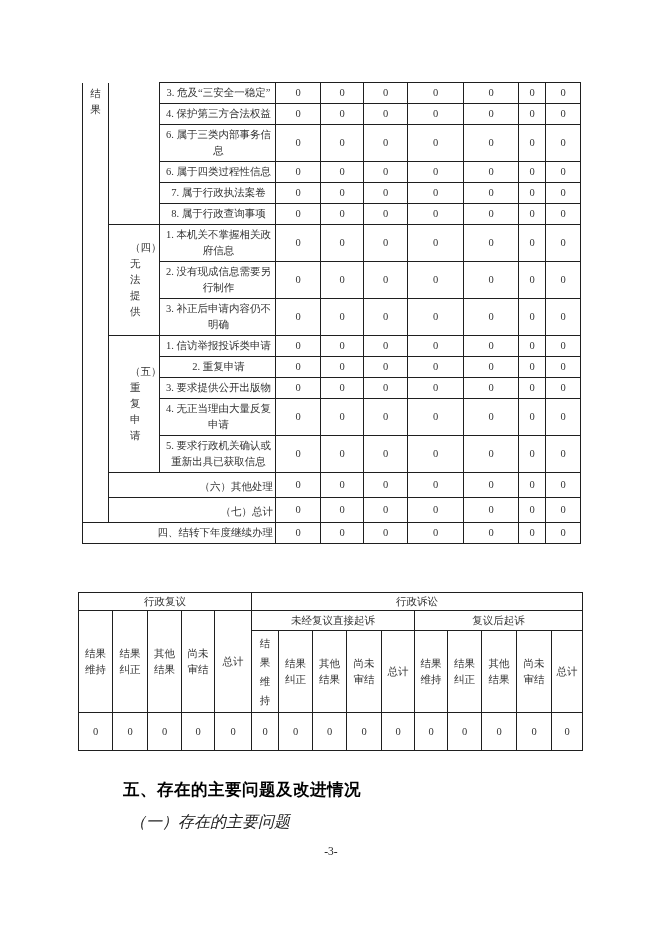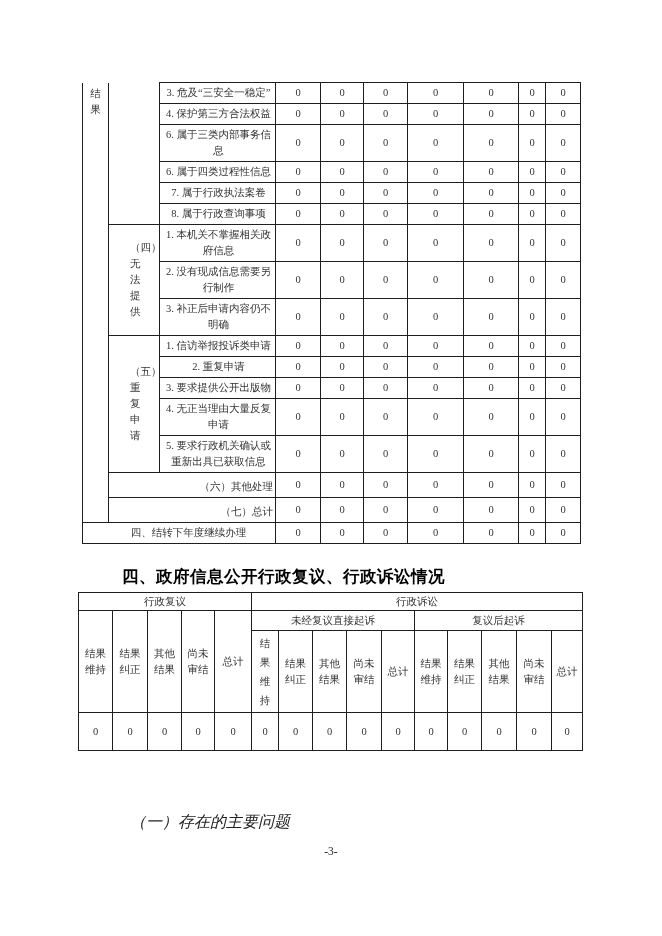--- a/index.html
+++ b/index.html
@@ -16,21 +16,21 @@
   
   .t1 { position:absolute; left:82px; top:82px; width:498px; }
   .t1 tr { height:21px; }
   .t1 td { font-size:10.5px; line-height:16px; color:#333; }
   .t1 .notop { border-top:none; }
   .vcol { vertical-align:top; text-align:center; padding:3px 7px 0 7px;
           word-break:break-all; line-height:25px; }
   .gcol { text-align:right; padding:2px 21px; line-height:17px; word-break:break-all; }
   .item { text-align:center; padding:2px 2px 2px 4px; word-break:break-all; }
   .sum  { text-align:right; padding:6px 2px 2px 8px; }
-  .carry{ text-align:center; padding:2px 2px 2px 21px; }
+  .carry{ text-align:right; padding:2px 2px 2px 21px; }
   .val  { text-align:center; font-size:10px; color:#666; }
 
   
   .h4, .h5 {
     position:absolute; font-family:"Liberation Sans","DejaVu Sans",sans-serif;
     font-weight:bold; font-size:16.5px; color:#000; letter-spacing:0.5px; white-space:nowrap;
   }
   .h4 { left:122px; top:566px; }
   .h5 { left:123px; top:779px; }
   .sub { position:absolute; left:130px; top:812px; font-style:italic;
@@ -238,21 +238,20 @@
           <td class="val">0</td>
           <td class="val">0</td>
           <td class="val">0</td>
           <td class="val">0</td>
           <td class="val">0</td>
           <td class="val">0</td>
         </tr>
       </tbody>
   </table>
 
-  <div class="h4">四、政府信息公开行政复议、行政诉讼情况</div>
 
   <table class="t2">
     <colgroup>
       <col style="width:34px">
         <col style="width:35px">
         <col style="width:34px">
       <col style="width:33px">
         <col style="width:37px">
         <col style="width:27px">
       <col style="width:34px">
@@ -304,16 +303,17 @@
           <td class="val">0</td>
           <td class="val">0</td>
           <td class="val">0</td>
           <td class="val">0</td>
           <td class="val">0</td>
           <td class="val">0</td>
         </tr>
       </tbody>
   </table>
 
+  <div class="h5">五、存在的主要问题及改进情况</div>
   <div class="sub">（一）存在的主要问题</div>
   <div class="pagenum">-3-</div>
 
 </div>
 
 </body></html>

